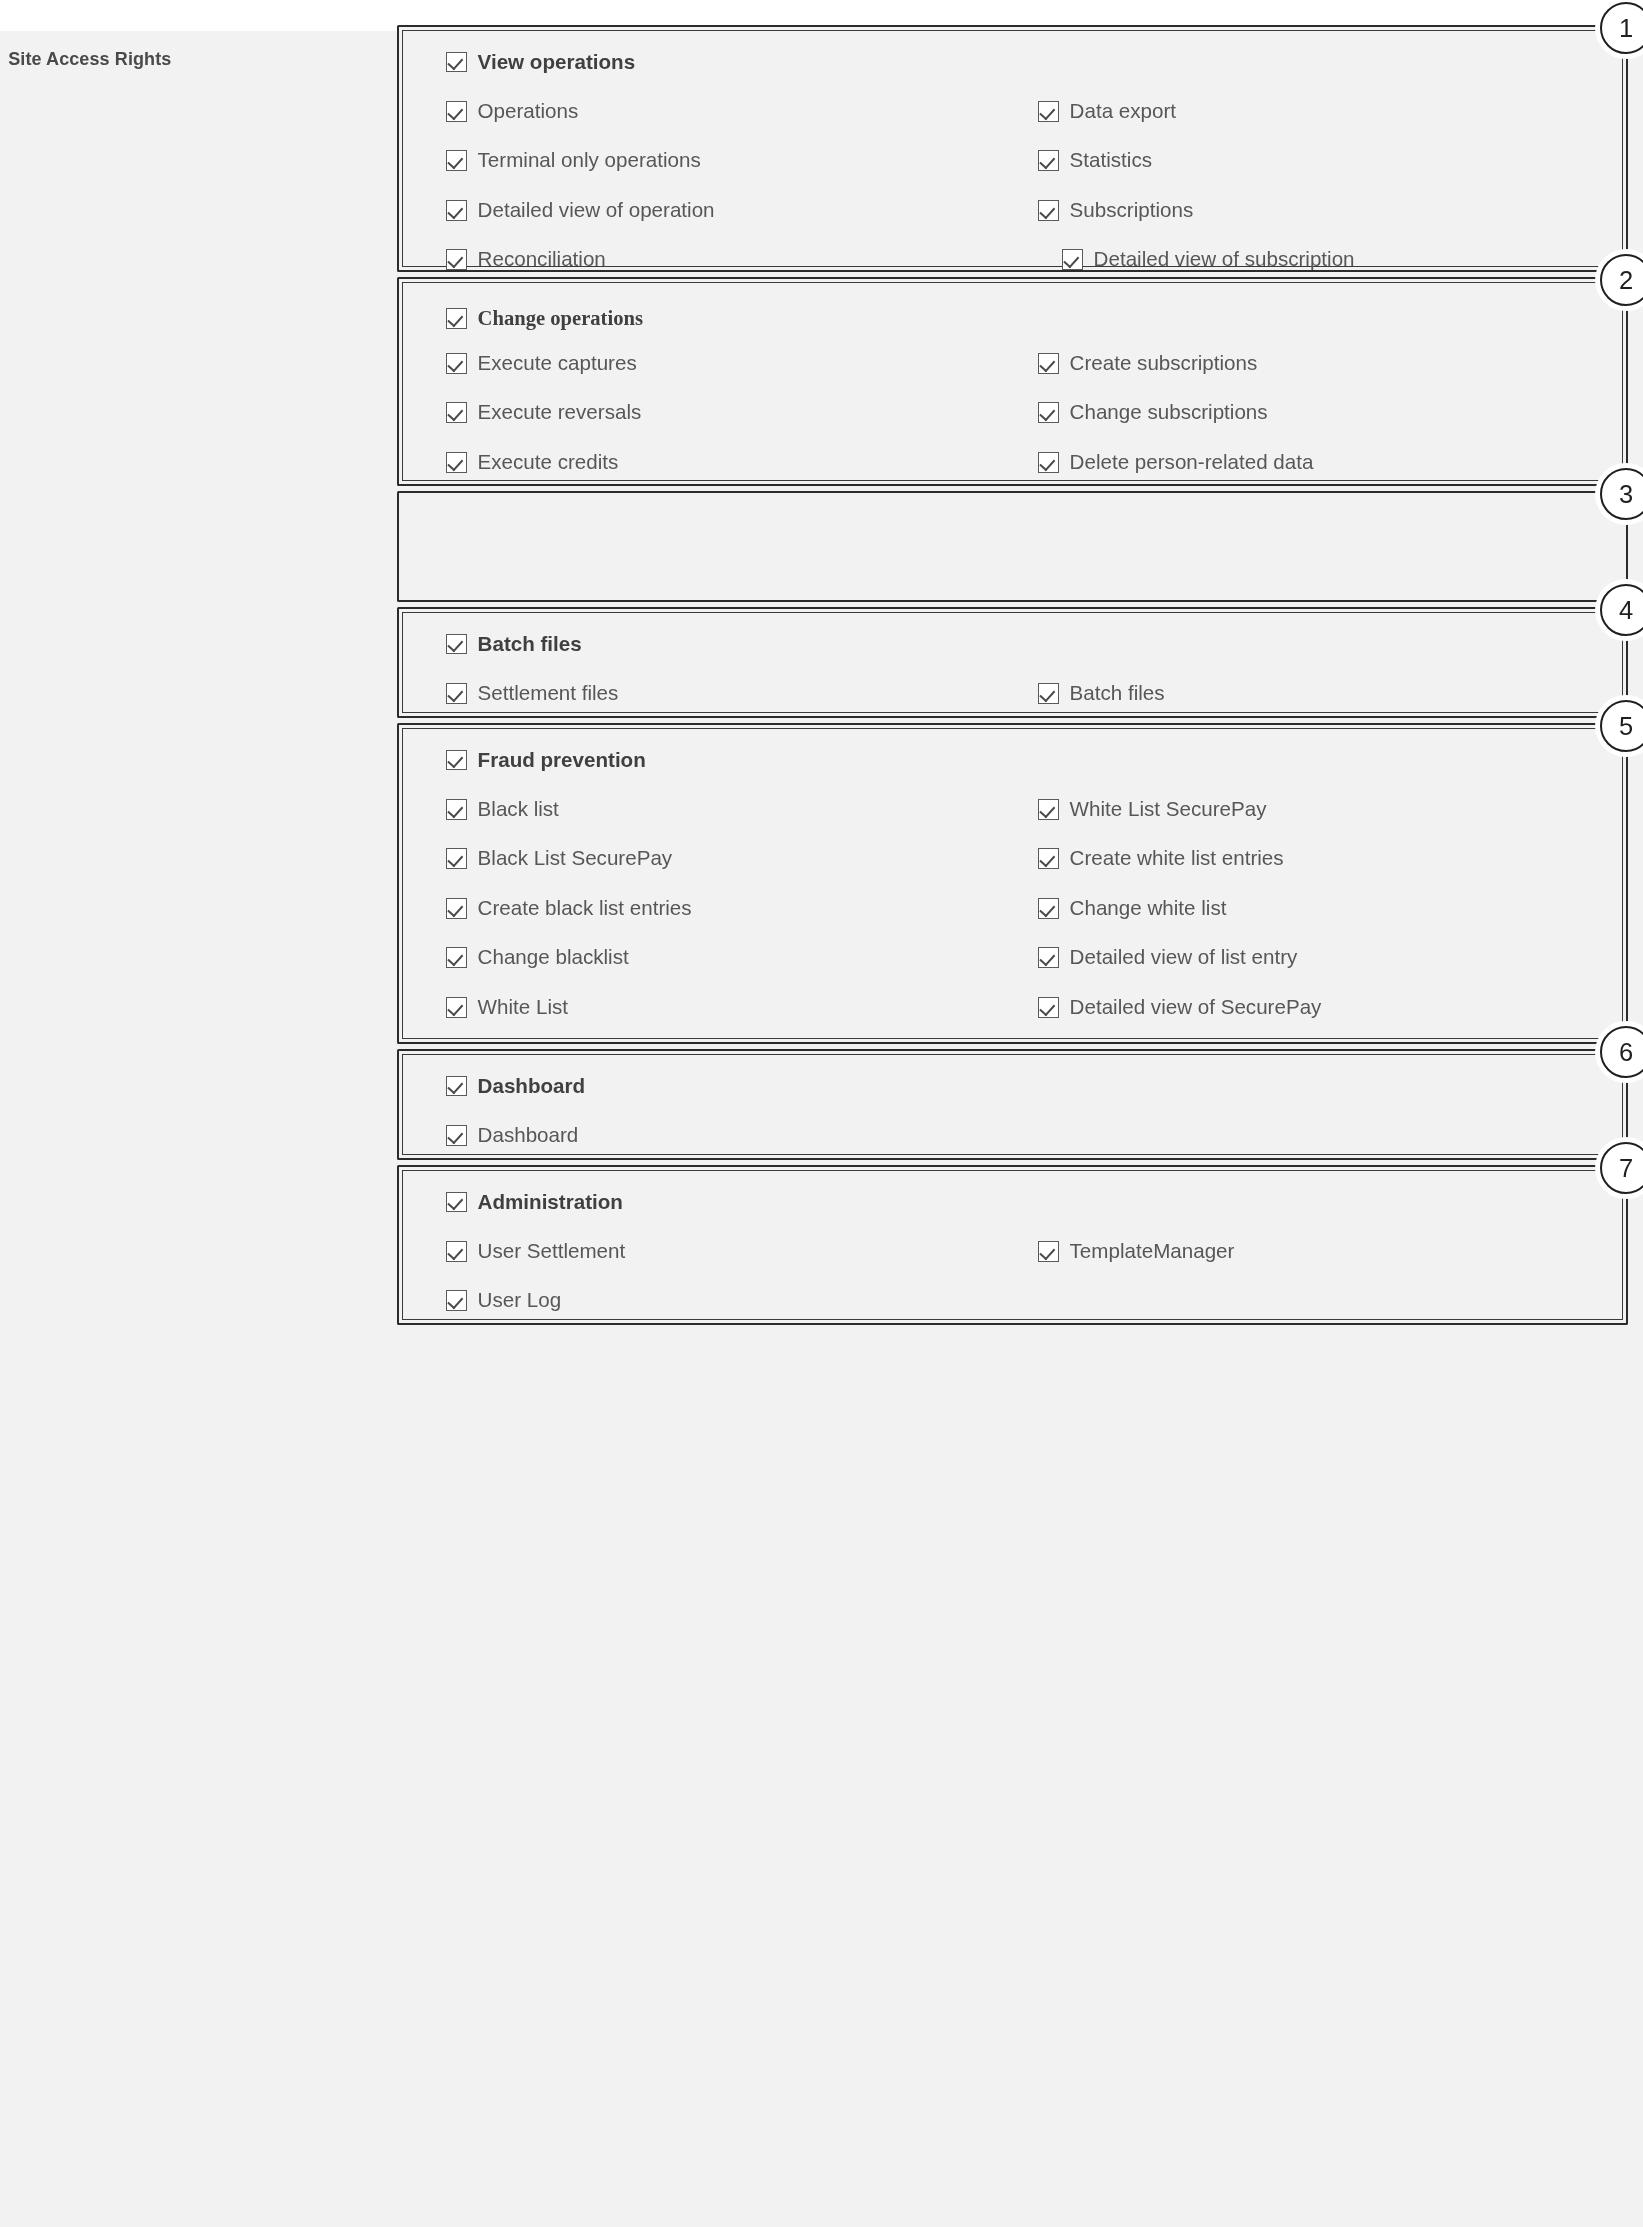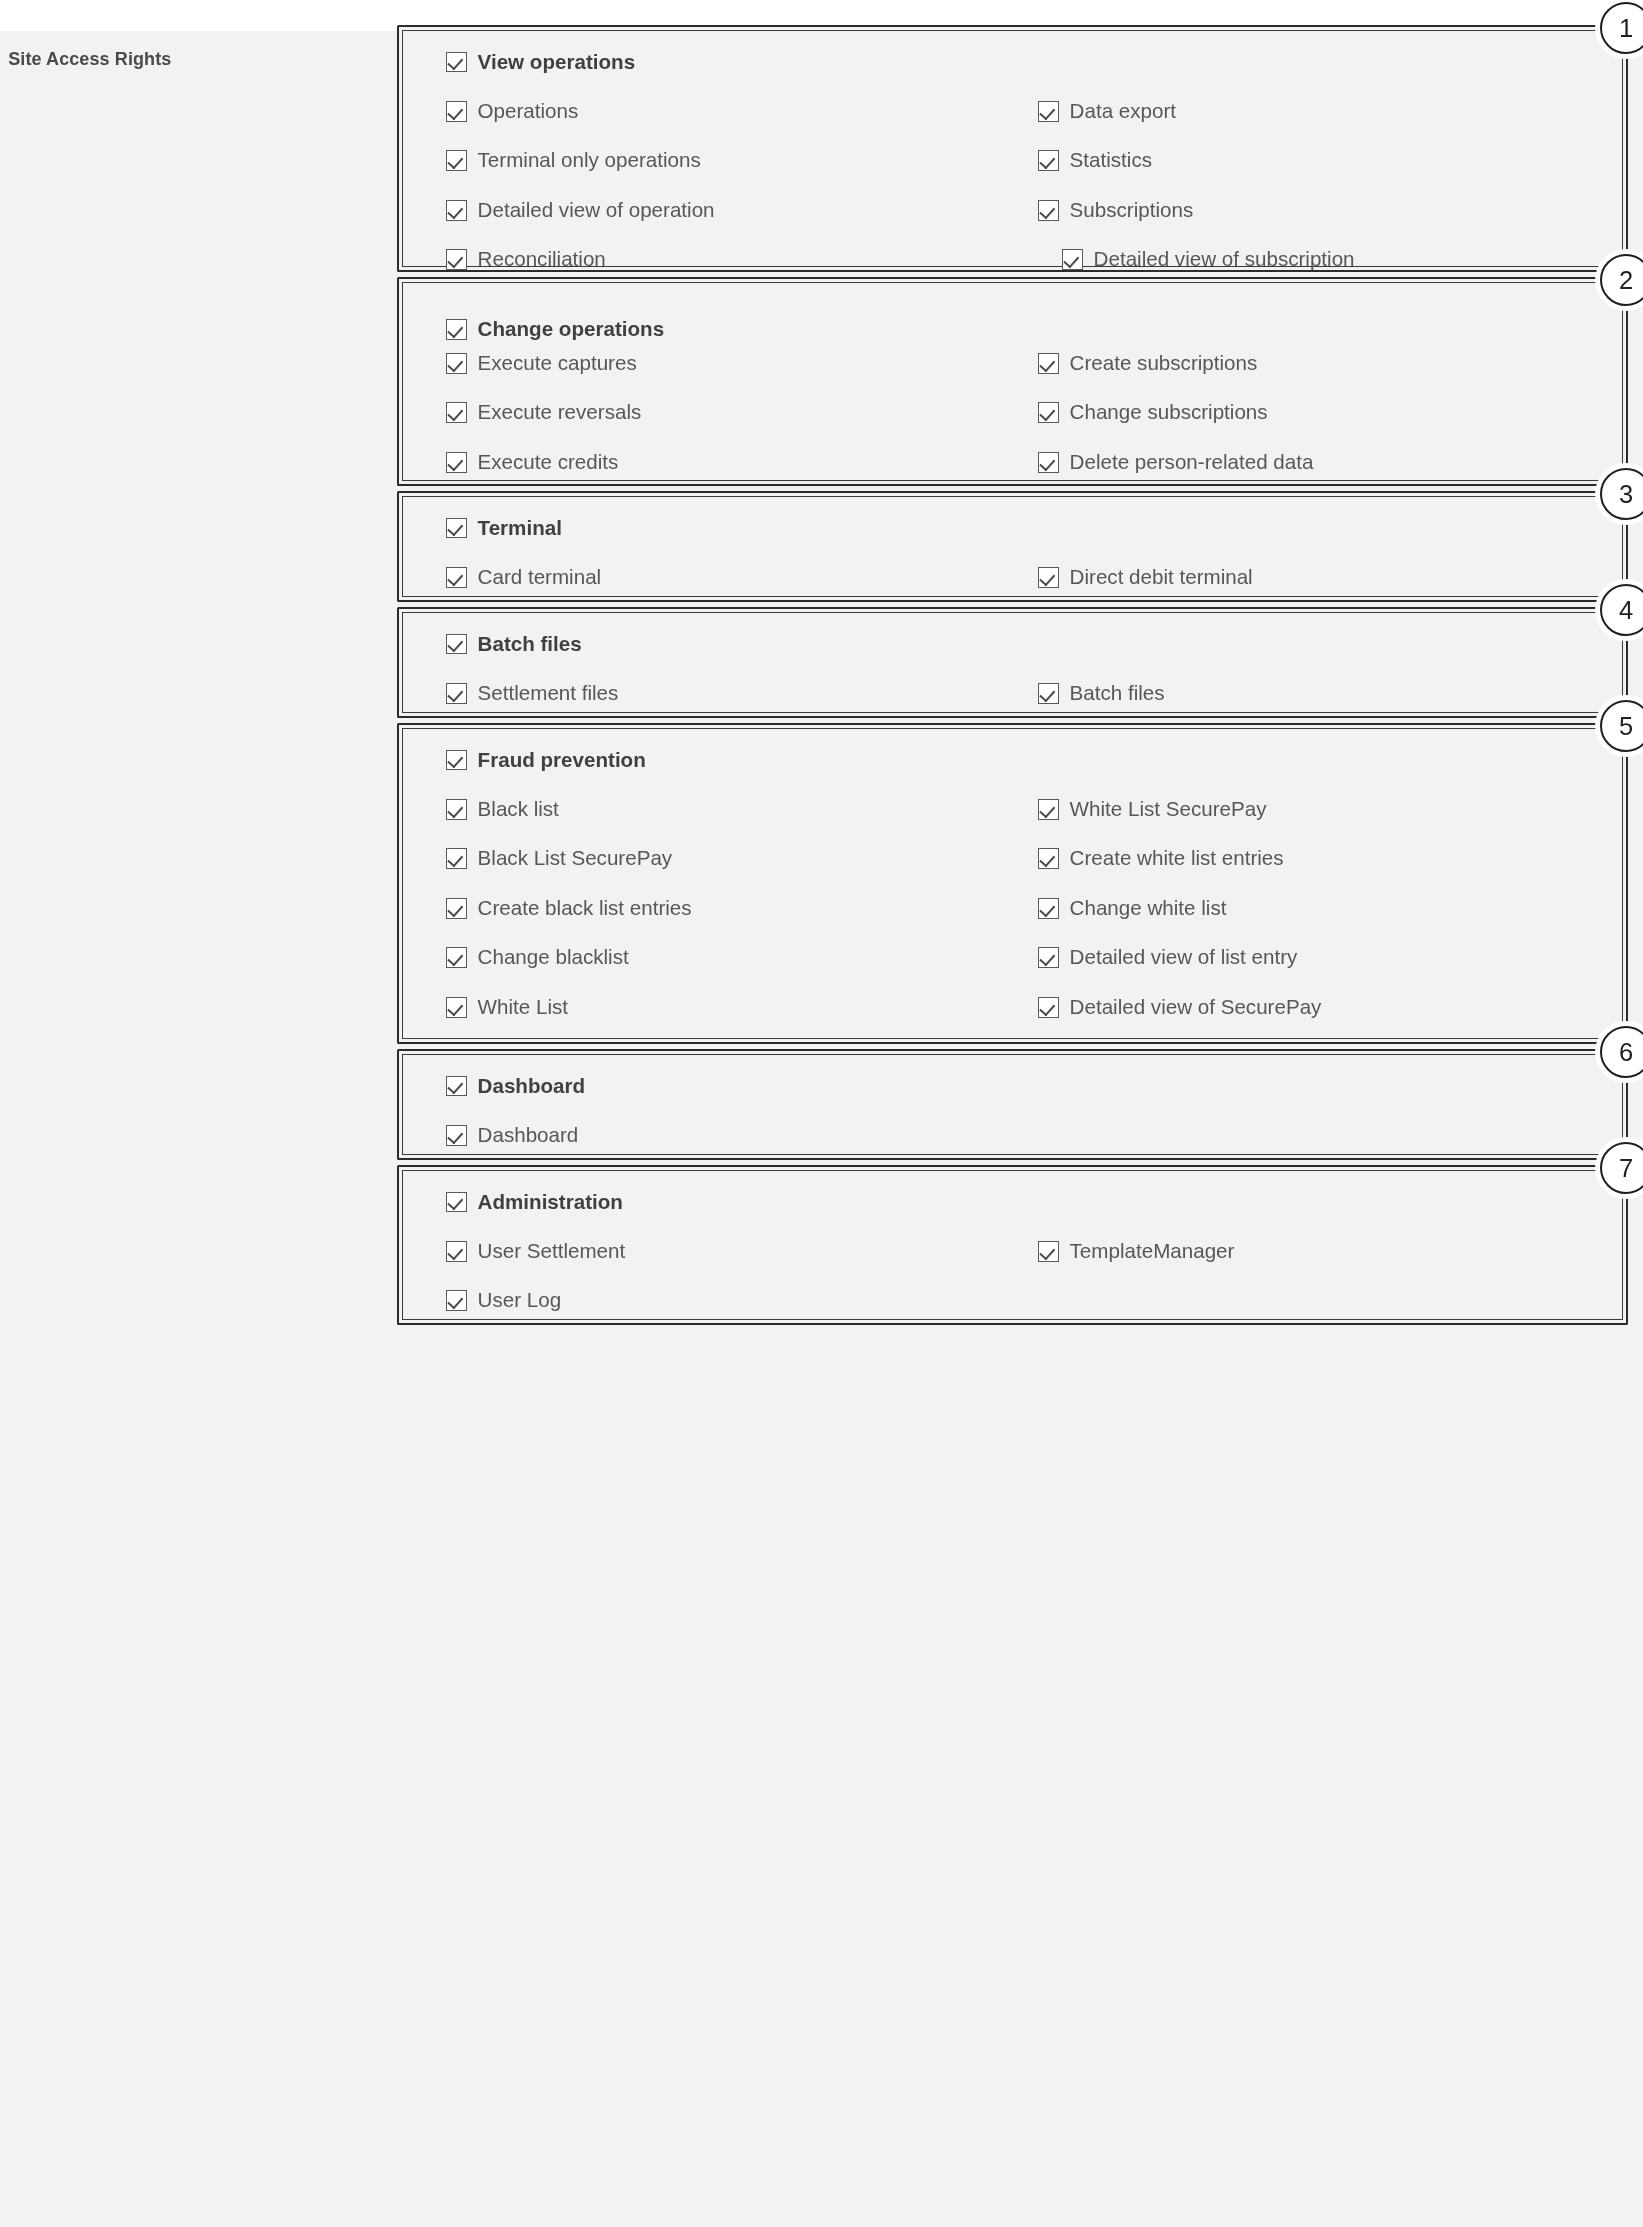--- a/index.html
+++ b/index.html
@@ -184,21 +184,21 @@
               <span class="cbox"></span>
               <span class="cb-label">Detailed view of subscription</span>
             </div>
           </div>
         </div>
         <div class="callout" style="top: -25px; right: -26px;">1</div>
       </div>
       <div class="group" style="height: 209px;">
         <div class="group-inner">
           <div class="rows">
-            <div class="cb-row col1 heading" style="top: 36px;">
+            <div class="cb-row col1 heading" style="top: 25px; font-family: Liberation Serif, serif;">
               <span class="cbox"></span>
               <span class="cb-label">Change operations</span>
             </div>
             <div class="cb-row col1" style="top: 70px;">
               <span class="cbox"></span>
               <span class="cb-label">Execute captures</span>
             </div>
             <div class="cb-row col1" style="top: 119px;">
               <span class="cbox"></span>
               <span class="cb-label">Execute reversals</span>
@@ -217,36 +217,20 @@
             </div>
             <div class="cb-row col2" style="top: 169px;">
               <span class="cbox"></span>
               <span class="cb-label">Delete person-related data</span>
             </div>
           </div>
         </div>
         <div class="callout" style="top: -25px; right: -26px;">2</div>
       </div>
       <div class="group" style="height: 111px;">
-        <div class="group-inner">
-          <div class="rows">
-            <div class="cb-row col1 heading" style="top: 20.6px;">
-              <span class="cbox"></span>
-              <span class="cb-label">Terminal</span>
-            </div>
-            <div class="cb-row col1" style="top: 70px;">
-              <span class="cbox"></span>
-              <span class="cb-label">Card terminal</span>
-            </div>
-            <div class="cb-row col2" style="top: 70px;">
-              <span class="cbox"></span>
-              <span class="cb-label">Direct debit terminal</span>
-            </div>
-          </div>
-        </div>
         <div class="callout" style="top: -25px; right: -26px;">3</div>
       </div>
       <div class="group" style="height: 111px;">
         <div class="group-inner">
           <div class="rows">
             <div class="cb-row col1 heading" style="top: 20.6px;">
               <span class="cbox"></span>
               <span class="cb-label">Batch files</span>
             </div>
             <div class="cb-row col1" style="top: 70px;">

